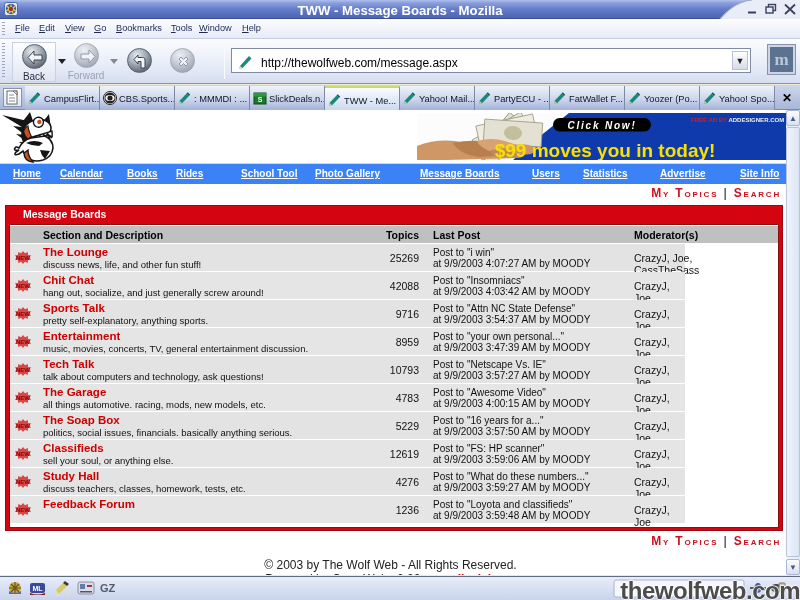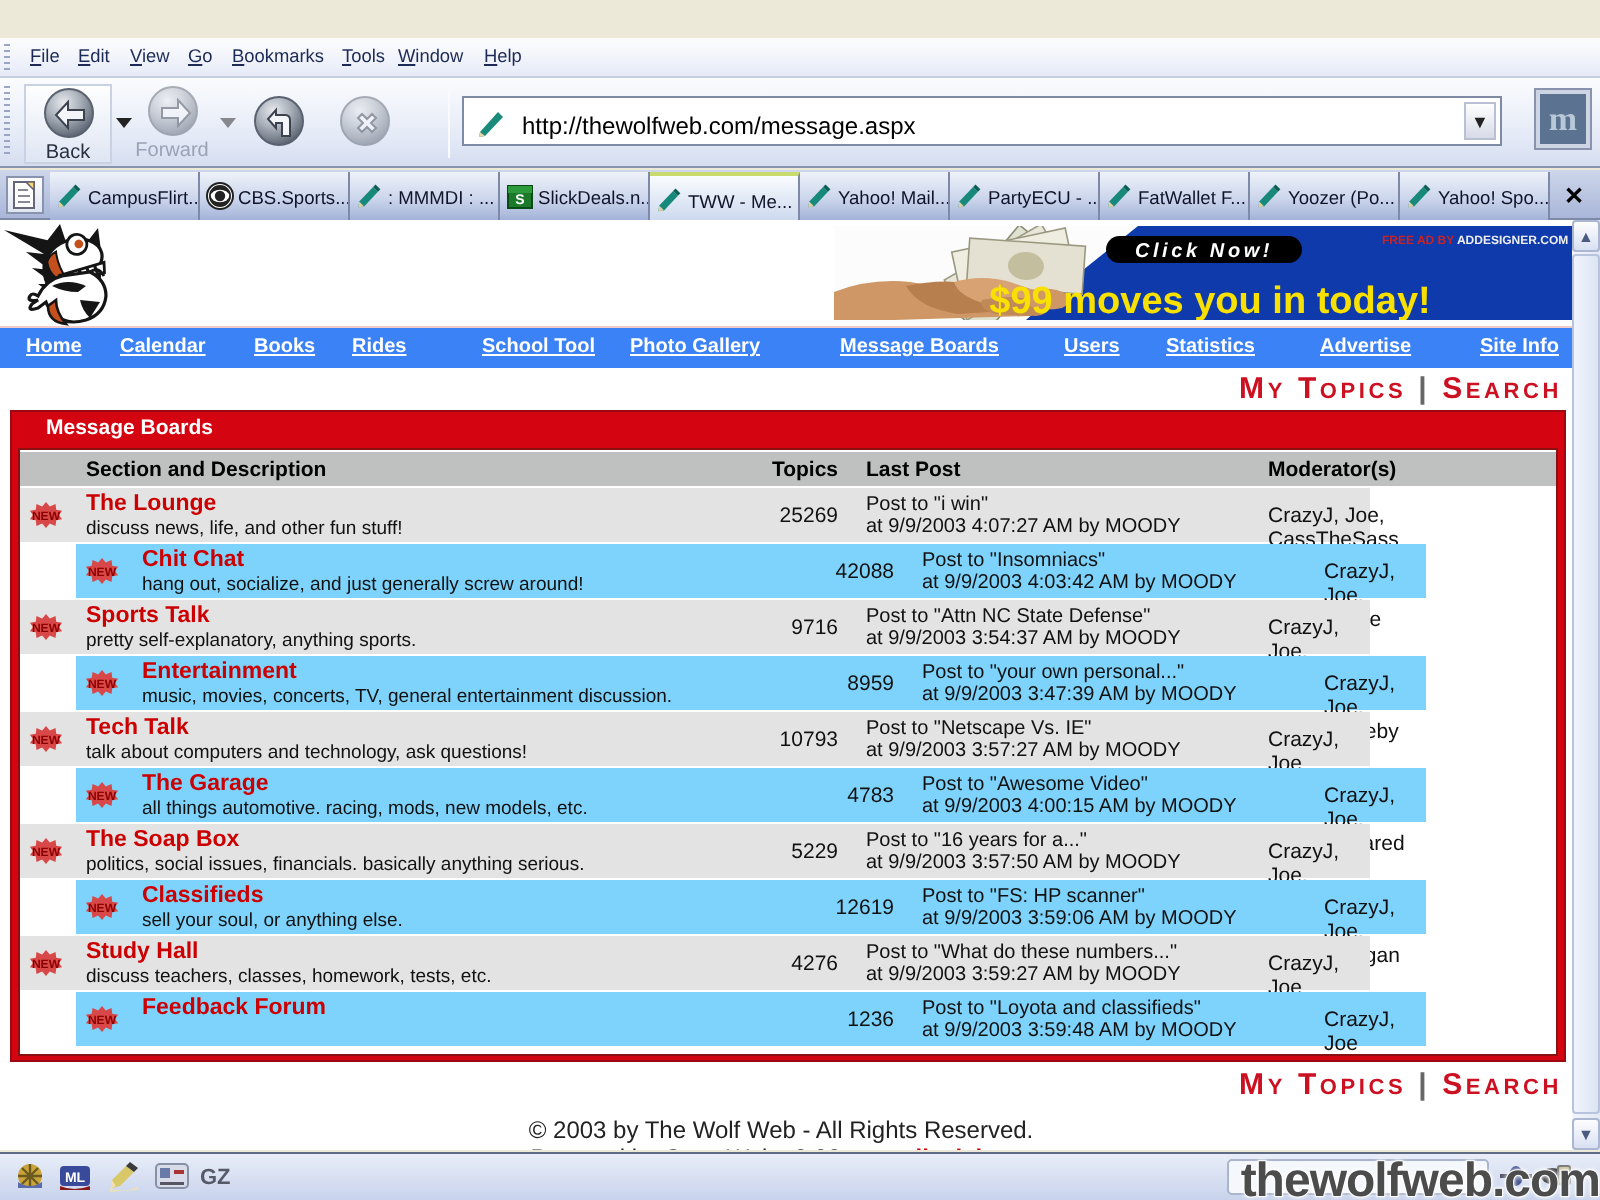--- a/index.html
+++ b/index.html
@@ -57,31 +57,31 @@
 
 
 #wolfhdr { position:absolute; left:0; top:0; width:786px; height:53px; background:#fff; }
 #wolflogo { position:absolute; left:0px; top:1px; width:62px; height:52px; }
 #hdrtext { position:absolute; left:0; top:0; width:420px; height:53px; }
 #ad { position:absolute; left:417px; top:3px; width:369px; height:47px; background:#2b3c9e; overflow:hidden; }
 
 
 #rednav { position:absolute; left:0; top:53px; width:786px; height:21px; background:#3b82f6; border-top:1px solid #f3caca; }
 #rednav a { color:#fff; font-weight:bold; font-size:10px; text-decoration:underline; position:absolute; top:4px; white-space:nowrap; }
-.mytop { position:absolute; right:5px; color:#cc1122; font-weight:bold; font-size:15px; letter-spacing:1.8px; font-variant:small-caps;padding-left:40px; }
+.mytop { position:absolute; right:5px; color:#cc1122; font-weight:bold; font-size:12px; letter-spacing:1.8px; font-variant:small-caps;padding-left:40px; }
 .mytop .sep { color:#666; font-variant:normal; }
 
 
 #tbl { position:absolute; left:5px; top:95px; width:778px; height:326px; background:#d40410; border:1px solid #9b0a12; }
 #tblhead { position:absolute; left:17px; top:2px; height:16px; color:#fff; font-weight:bold; font-size:10.5px; }
 #tblinner { position:absolute; left:4px; top:19px; width:768px; height:302px; background:#fff; outline:1px solid #8b1111; }
 .hdrow { position:absolute; left:0px; top:1px; width:768px; height:17px; background:#bfc1c1; }
 .hdrow b { position:absolute; top:3px; font-size:10.5px; color:#000; }
 .row { position:absolute; left:0; width:675px; height:27px; }
-.row.odd { background:#e3e3e3; } .row.even { background:#7dd3fc;margin-left:28px; }
+.row.odd { background:#e3e3e3; } .row.even { background:#e5e5e5; }
 .row .sect { position:absolute; left:33px; top:2px; font-size:11.5px; font-weight:bold; color:#cc0000; }
 .row .desc { position:absolute; left:33px; top:14.5px; font-size:9.5px; color:#111; }
 .row .tcount { position:absolute; left:330px; width:79px; top:8px; font-size:10.5px; color:#111; text-align:right;}
 .row .lp1 { position:absolute; left:423px; top:2.5px; font-size:10px; color:#111; }
 .row .lp2 { position:absolute; left:423px; top:13.5px; font-size:10px; color:#111; }
 .row .mods { position:absolute; left:624px; top:8px; font-size:10.5px; color:#111; }
 .newicn { position:absolute; left:4px; top:7px; }
 
 
 #foot1 { position:absolute; left:0; top:448px; width:781px; text-align:center; font-size:12px; color:#222; }
@@ -92,20 +92,39 @@
 #sthumb { position:absolute; left:0; top:17px; width:14px; height:430px; background:linear-gradient(90deg,#f0f4fc,#dce4f4); border:1px solid #b8c4de; border-radius:2px;}
 
 
 #statusbar { position:absolute; left:0; top:576px; width:800px; height:24px; background:linear-gradient(#e8edf8,#c8d3ec); border-top:1px solid #5f6a85; }
 
 #watermark { position:absolute; right:0px; top:577px; font-size:24px; font-weight:bold; color:#4c4c4c; -webkit-text-stroke:1px #fff; paint-order:stroke; text-shadow:0 0 3px #fff,0 0 2px #fff; font-family:"Liberation Sans",sans-serif; letter-spacing:-0.5px;}
 </style>
 </head>
 <body>
 <div id="win">
+  <div id="titlebar">
+    <svg class="ticon" width="14" height="14" viewBox="0 0 14 14">
+        <rect x="0.5" y="0.5" width="13" height="13" rx="2" fill="#dfe8f6" stroke="#4a6ab0"></rect>
+        <circle cx="7" cy="7" r="5.2" fill="#3a5ca8"></circle>
+        <path d="M7 1.5 L8.2 5.2 L12 3.5 L9.8 6.8 L13 9 L9 8.8 L9.8 12.5 L7 9.8 L4.2 12.5 L5 8.8 L1 9 L4.2 6.8 L2 3.5 L5.8 5.2 Z" fill="#e8c84a"></path>
+        <circle cx="7" cy="7" r="2.2" fill="#b03020"></circle>
+      </svg>
+    <div class="ttext">TWW - Message Boards - Mozilla</div>
+    <svg width="100" height="19" viewBox="0 0 100 19" style="position:absolute; right:0; top:0;">
+      <path d="M52 0 C40 1 30 7 20 19 L100 19 L100 0 Z" fill="#e9edf7"></path>
+      <path d="M52 0 C40 1 30 7 20 19" fill="none" stroke="#9aa4c4" stroke-width="1.2"></path>
+      <line x1="48" y1="12.5" x2="56" y2="12.5" stroke="#39415f" stroke-width="2"></line>
+      <g stroke="#39415f" fill="none" stroke-width="1.4">
+        <rect x="68.5" y="4.5" width="7" height="6"></rect>
+        <rect x="66" y="7" width="7" height="6" fill="#e9edf7"></rect>
+      </g>
+      <path d="M85 4.5 L95 14 M95 4.5 L85 14" stroke="#39415f" stroke-width="1.8"></path>
+    </svg>
+  </div>
   <div id="menubar">
     <div class="grip"></div>
     <div class="items">
       <span style="left:15px;"><u>F</u>ile</span>
         <span style="left:39px;"><u>E</u>dit</span>
         <span style="left:65px;"><u>V</u>iew</span>
         <span style="left:94px;"><u>G</u>o</span>
         <span style="left:116px;"><u>B</u>ookmarks</span>
         <span style="left:171px;"><u>T</u>ools</span>
         <span style="left:199px;"><u>W</u>indow</span>

